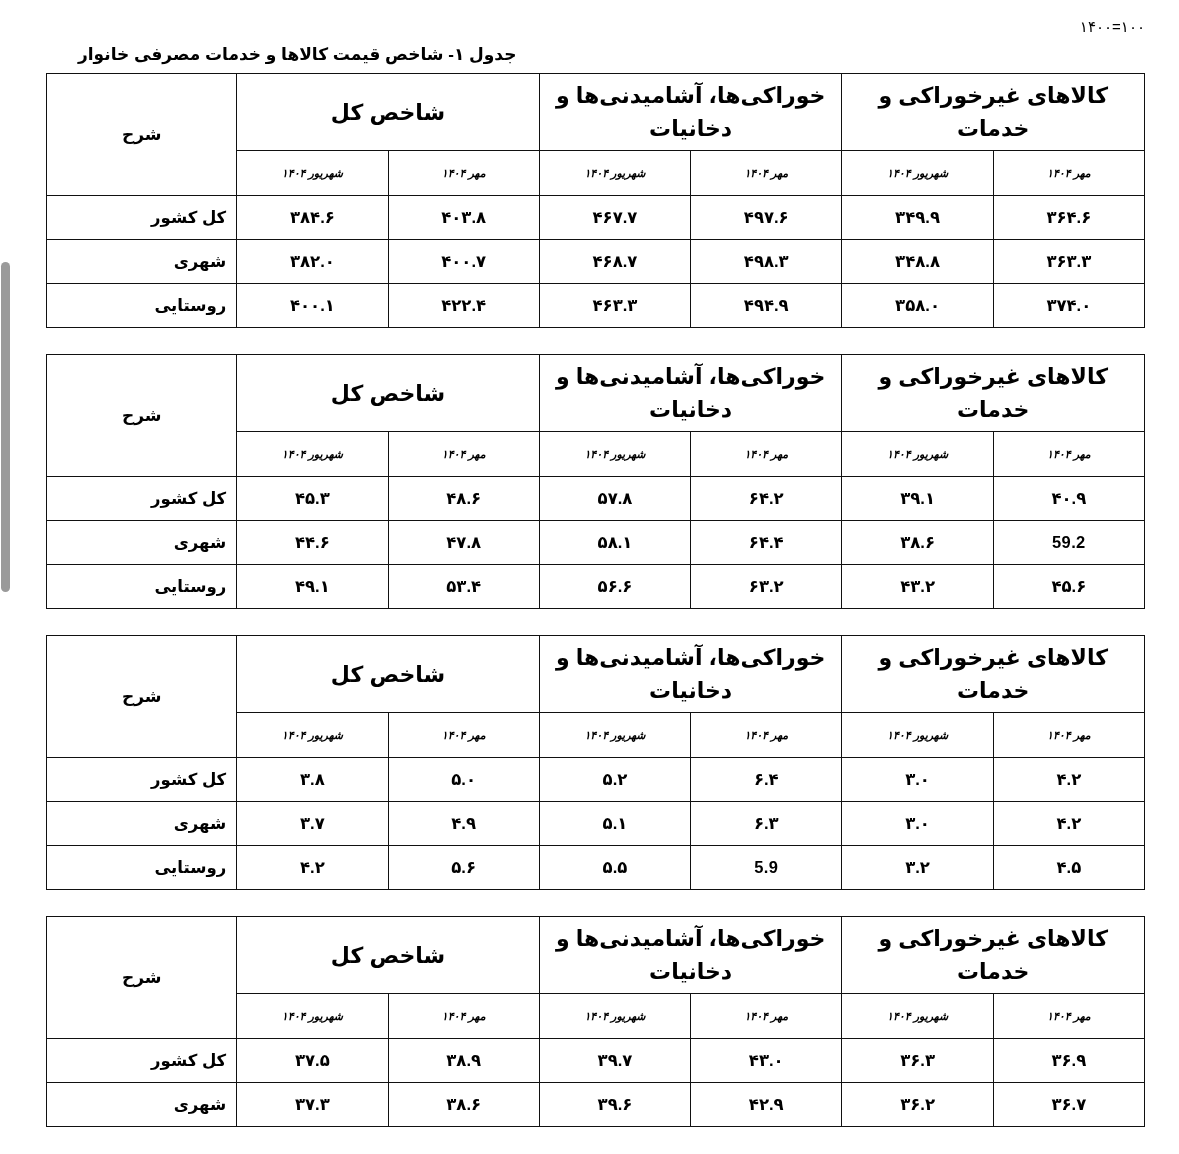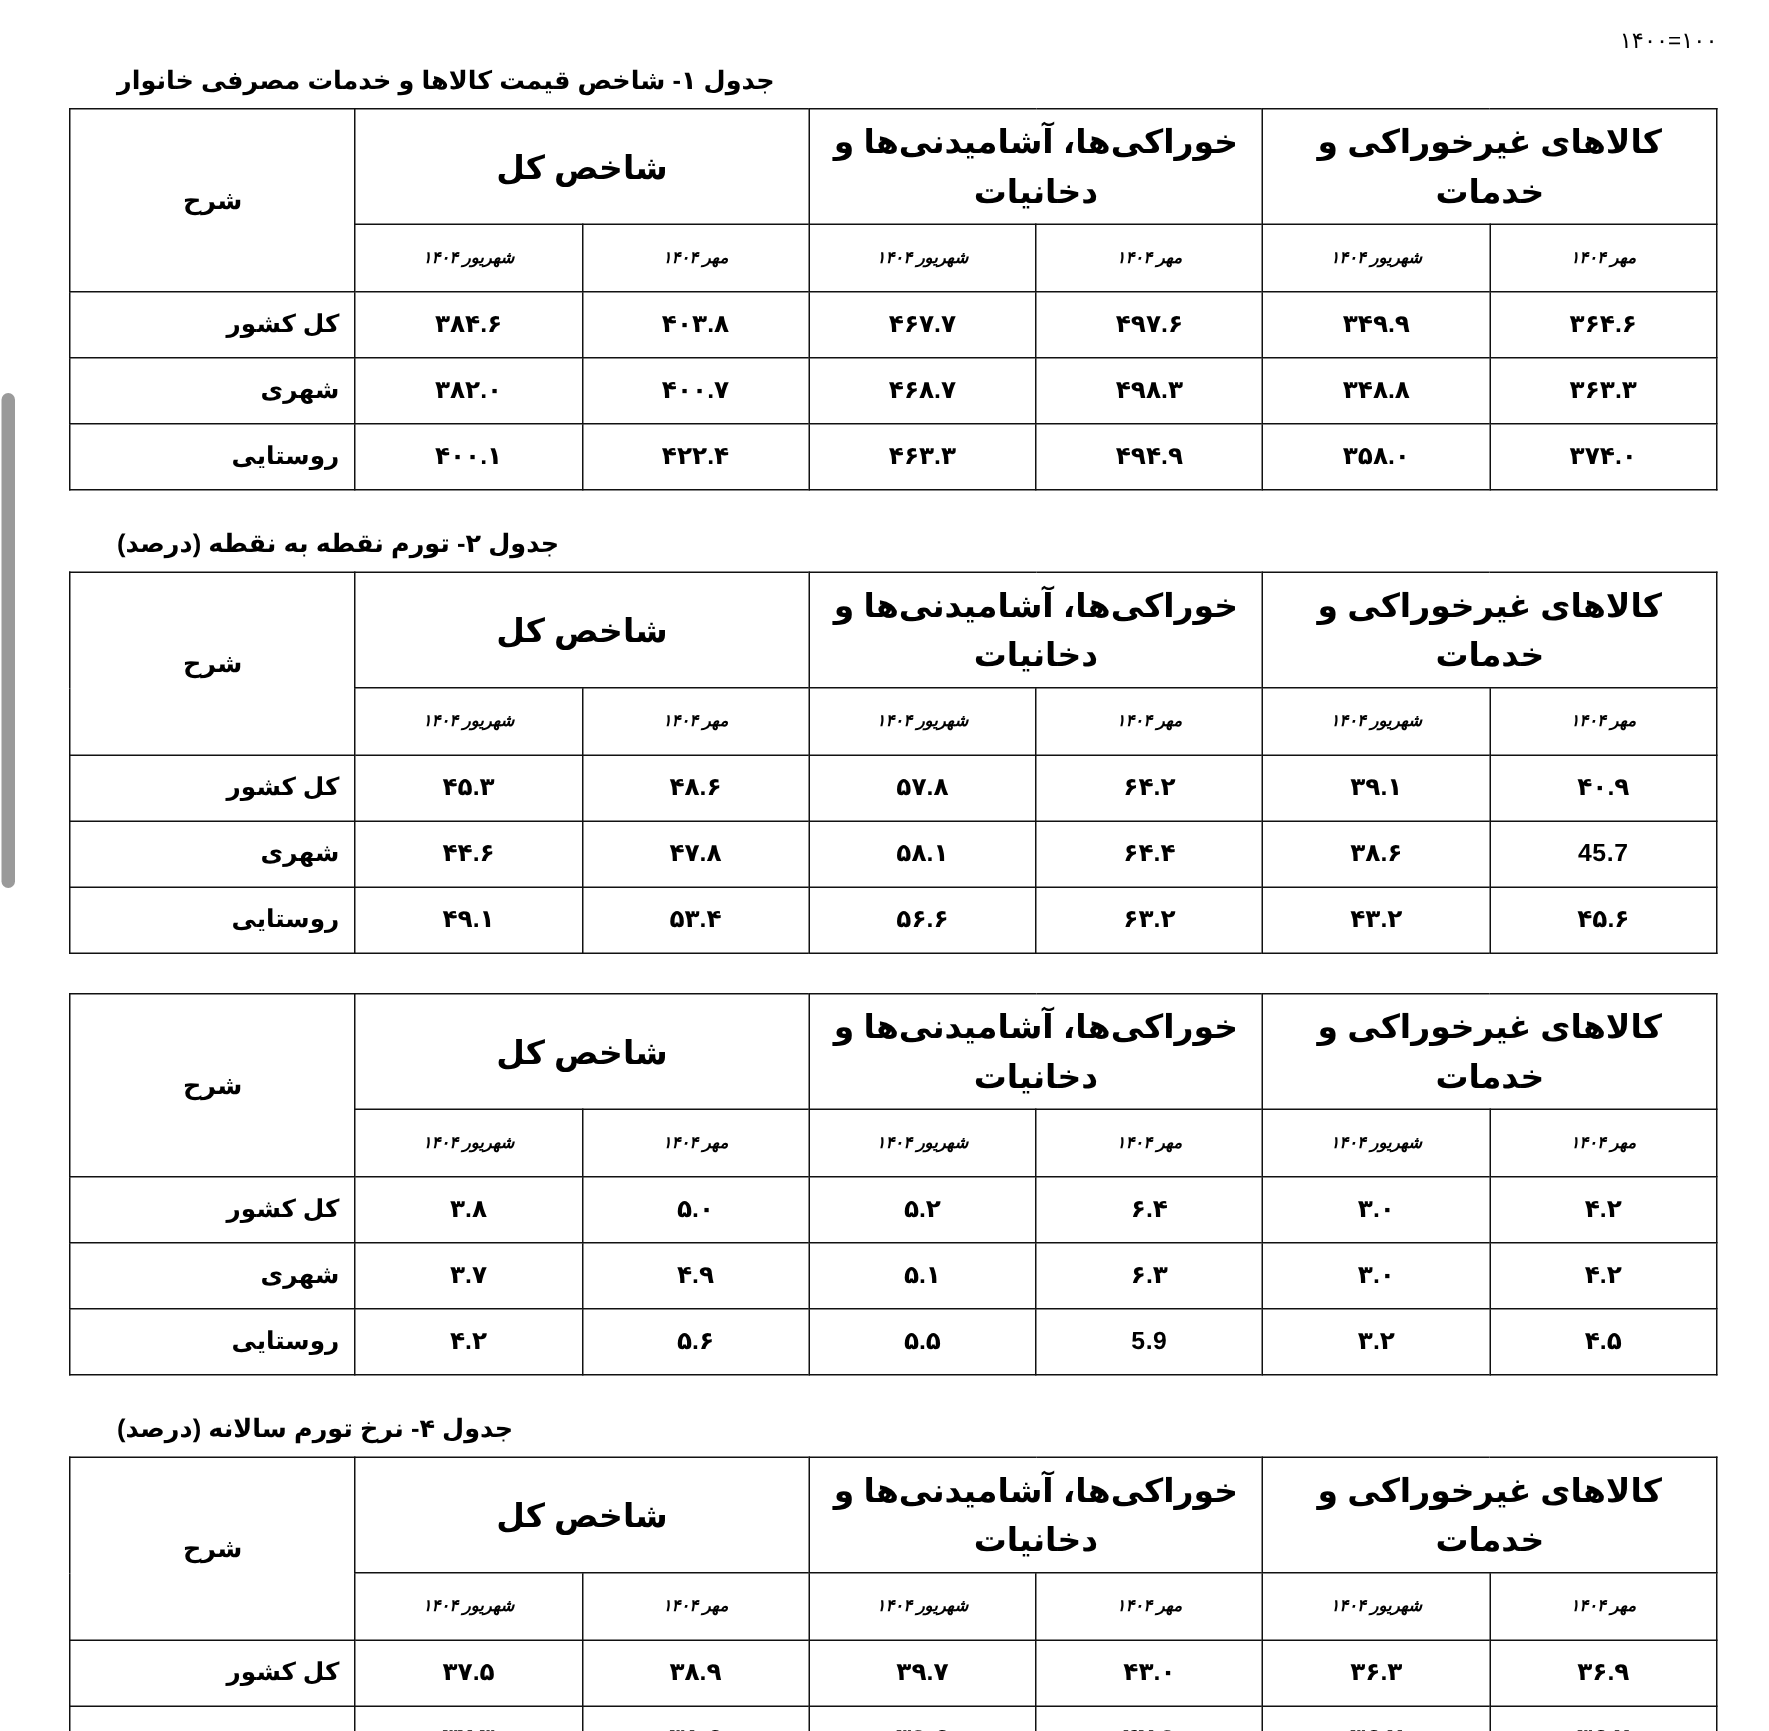--- a/index.html
+++ b/index.html
@@ -170,21 +170,20 @@
           <td class="num">۴۶۳.۳</td>
           <td class="num">۴۲۲.۴</td>
           <td class="num">۴۰۰.۱</td>
           <td class="rowlabel">روستایی</td>
         </tr>
       </tbody>
     </table>
   </div>
 
   <div class="table-block">
-    <div class="table-title">جدول ۲-  تورم نقطه به نقطه (درصد)</div>
     <table class="cpi">
       <colgroup>
         <col class="c-val">
           <col class="c-val">
           <col class="c-val">
           <col class="c-val">
           <col class="c-val">
           <col class="c-val">
           <col class="c-desc">
       </colgroup>
@@ -208,21 +207,21 @@
         <tr>
           <td class="num">۴۰.۹</td>
           <td class="num">۳۹.۱</td>
           <td class="num">۶۴.۲</td>
           <td class="num">۵۷.۸</td>
           <td class="num">۴۸.۶</td>
           <td class="num">۴۵.۳</td>
           <td class="rowlabel">کل کشور</td>
         </tr>
         <tr>
-          <td class="num">45.7</td>
+          <td class="num">59.2</td>
           <td class="num">۳۸.۶</td>
           <td class="num">۶۴.۴</td>
           <td class="num">۵۸.۱</td>
           <td class="num">۴۷.۸</td>
           <td class="num">۴۴.۶</td>
           <td class="rowlabel">شهری</td>
         </tr>
         <tr>
           <td class="num">۴۵.۶</td>
           <td class="num">۴۳.۲</td>
@@ -289,21 +288,20 @@
           <td class="num">۵.۵</td>
           <td class="num">۵.۶</td>
           <td class="num">۴.۲</td>
           <td class="rowlabel">روستایی</td>
         </tr>
       </tbody>
     </table>
   </div>
 
   <div class="table-block">
-    <div class="table-title">جدول ۴-  نرخ تورم سالانه (درصد)</div>
     <table class="cpi">
       <colgroup>
         <col class="c-val">
           <col class="c-val">
           <col class="c-val">
           <col class="c-val">
           <col class="c-val">
           <col class="c-val">
           <col class="c-desc">
       </colgroup>

